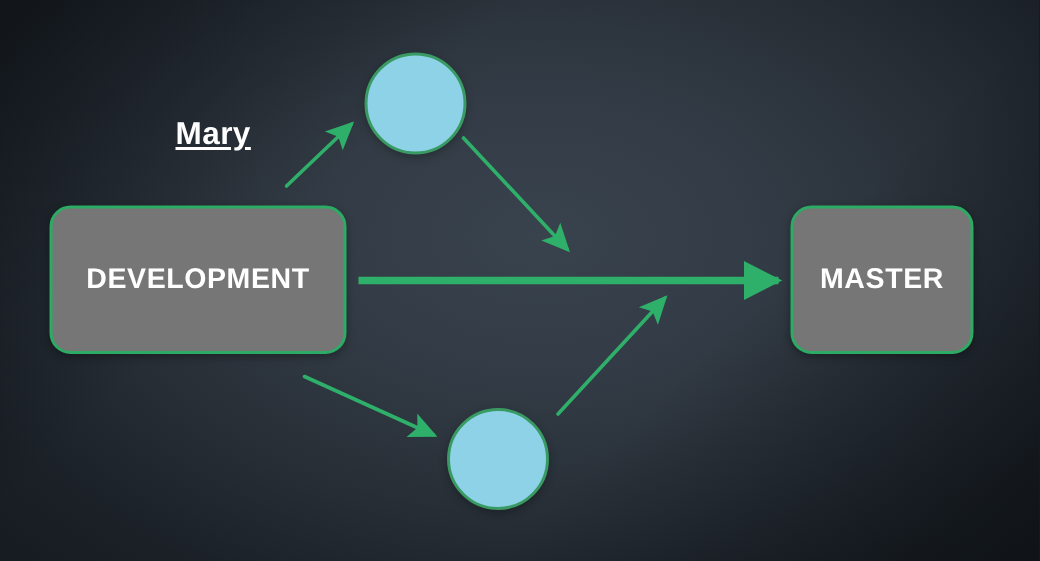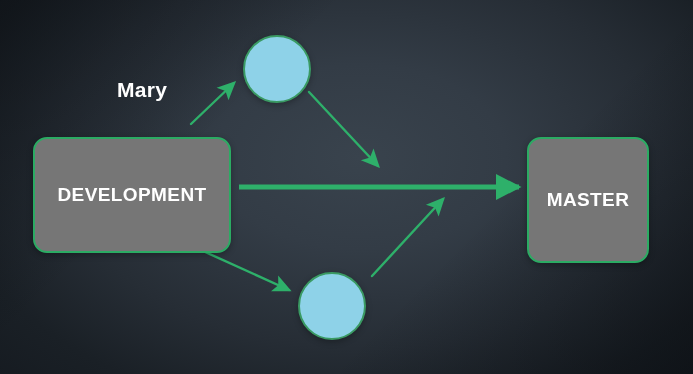--- a/index.html
+++ b/index.html
@@ -49,30 +49,30 @@
   .node-box span {
     color: #ffffff;
     font-weight: bold;
     letter-spacing: 0.4px;
     white-space: nowrap;
   }
   #node-development {
     left: 33px;
     top: 137px;
     width: 198px;
-    height: 116px;
+    height: 99px;
   }
   #node-development span {
     font-size: 19px;
   }
   #node-master {
     left: 527px;
     top: 137px;
     width: 122px;
-    height: 126px;
+    height: 99px;
   }
   #node-master span {
     font-size: 19px;
   }
   .commit-circle {
     position: absolute;
     box-sizing: border-box;
     background: #8ed2e8;
     border: 2px solid #3a9a63;
     border-radius: 50%;
@@ -92,20 +92,21 @@
     height: 68px;
   }
   .dev-label {
     position: absolute;
     color: #ffffff;
     font-size: 21px;
     font-weight: 600;
     letter-spacing: 0.3px;
     z-index: 3;
     white-space: nowrap;
+    text-decoration: underline;
   }
   #label-mary {
     left: 117px;
     top: 78px;
   }
   #label-john {
     left: 117px;
     top: 286px;
   }
 </style>

